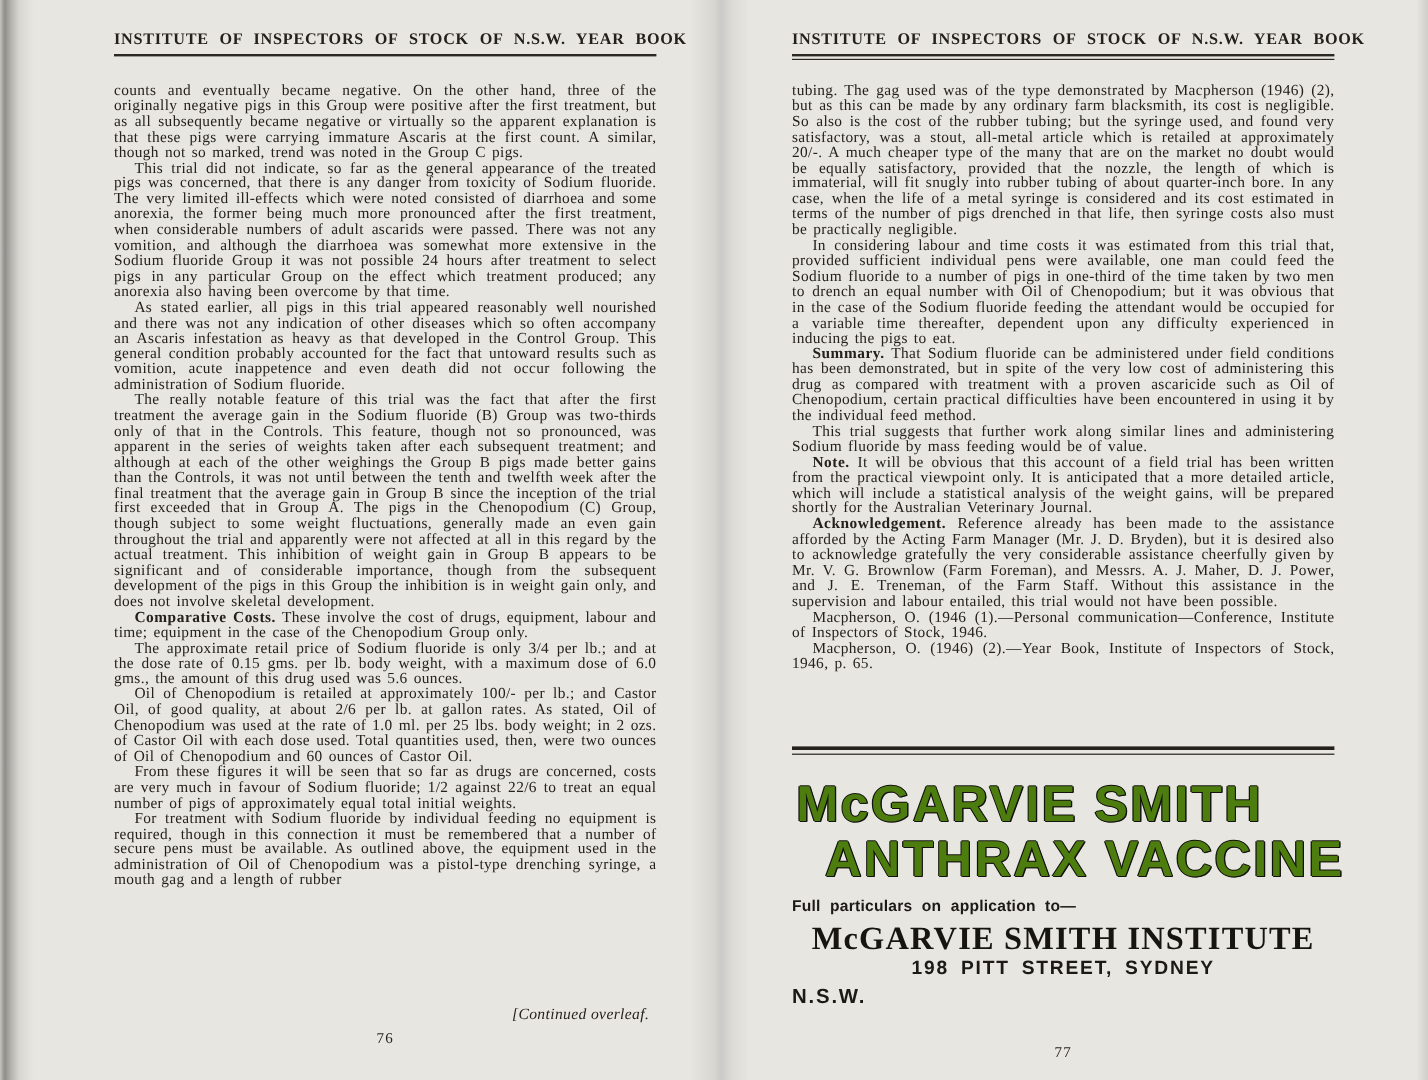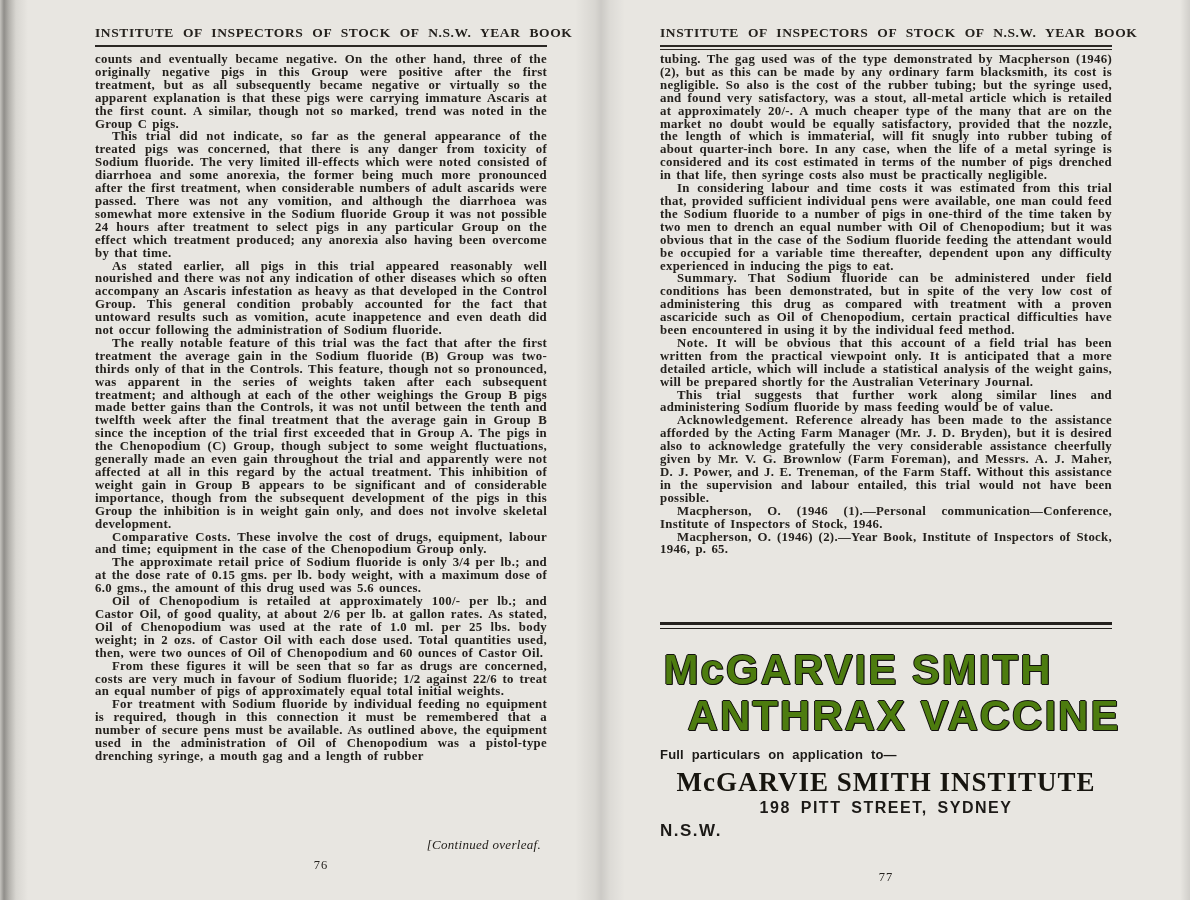--- a/index.html
+++ b/index.html
@@ -35,21 +35,21 @@
   .page-right{ left:660px; }
 
   .running-head{
     font-weight:bold; font-size:13.5px; letter-spacing:0.6px; word-spacing:5px;
     text-align:center; padding-bottom:4px; border-bottom:2px solid #2b2824;
     position:relative; white-space:nowrap;
   }
   .running-head.double::after{
     content:""; position:absolute; left:0; right:0; bottom:-5px; height:1px; background:#2b2824;
   }
-  .body-text{ margin-top:6px;font-weight:bold; }
+  .body-text{ margin-top:22px; }
   .body-text p{
     font-size:12.8px; line-height:12.9px;
     text-align:justify; text-indent:17px;
     letter-spacing:0.3px; word-spacing:1.6px;
   }
   .body-text p.noindent{ text-indent:0; }
   .body-text b{ letter-spacing:0.45px; }
 
   .continued{
     position:absolute; top:812px; right:6px;
@@ -124,22 +124,22 @@
   <div class="continued">[Continued overleaf.</div>
   <div class="page-number">76</div>
 </div>
 
 <div class="page page-right">
   <div class="running-head double">INSTITUTE OF INSPECTORS OF STOCK OF N.S.W. YEAR BOOK</div>
   <div class="body-text">
       <p class="noindent">tubing.  The gag used was of the type demonstrated by Macpherson (1946) (2), but as this can be made by any ordinary farm blacksmith, its cost is negligible.  So also is the cost of the rubber tubing; but the syringe used, and found very satisfactory, was a stout, all-metal article which is retailed at approximately 20/-.  A much cheaper type of the many that are on the market no doubt would be equally satisfactory, provided that the nozzle, the length of which is immaterial, will fit snugly into rubber tubing of about quarter-inch bore.  In any case, when the life of a metal syringe is considered and its cost estimated in terms of the number of pigs drenched in that life, then syringe costs also must be practically negligible.</p>
       <p>In considering labour and time costs it was estimated from this trial that, provided sufficient individual pens were available, one man could feed the Sodium fluoride to a number of pigs in one-third of the time taken by two men to drench an equal number with Oil of Chenopodium; but it was obvious that in the case of the Sodium fluoride feeding the attendant would be occupied for a variable time thereafter, dependent upon any difficulty experienced in inducing the pigs to eat.</p>
       <p><b>Summary.</b>  That Sodium fluoride can be administered under field conditions has been demonstrated, but in spite of the very low cost of administering this drug as compared with treatment with a proven ascaricide such as Oil of Chenopodium, certain practical difficulties have been encountered in using it by the individual feed method.</p>
+      <p>This trial suggests that further work along similar lines and administering Sodium fluoride by mass feeding would be of value.</p>
       <p><b>Note.</b>  It will be obvious that this account of a field trial has been written from the practical viewpoint only.  It is anticipated that a more detailed article, which will include a statistical analysis of the weight gains, will be prepared shortly for the Australian Veterinary Journal.</p>
-      <p>This trial suggests that further work along similar lines and administering Sodium fluoride by mass feeding would be of value.</p>
       <p><b>Acknowledgement.</b>  Reference already has been made to the assistance afforded by the Acting Farm Manager (Mr. J. D. Bryden), but it is desired also to acknowledge gratefully the very considerable assistance cheerfully given by Mr. V. G. Brownlow (Farm Foreman), and Messrs. A. J. Maher, D. J. Power, and J. E. Treneman, of the Farm Staff.  Without this assistance in the supervision and labour entailed, this trial would not have been possible.</p>
       <p>Macpherson, O. (1946 (1).—Personal communication—Conference, Institute of Inspectors of Stock, 1946.</p>
       <p>Macpherson, O. (1946) (2).—Year Book, Institute of Inspectors of Stock, 1946, p. 65.</p>
     </div>
 
   <div class="ad-section">
     <div class="double-rule"></div>
     <div class="ad-headline">
       <span class="hl1">McGARVIE SMITH</span>
       <span class="hl2">ANTHRAX VACCINE</span>

